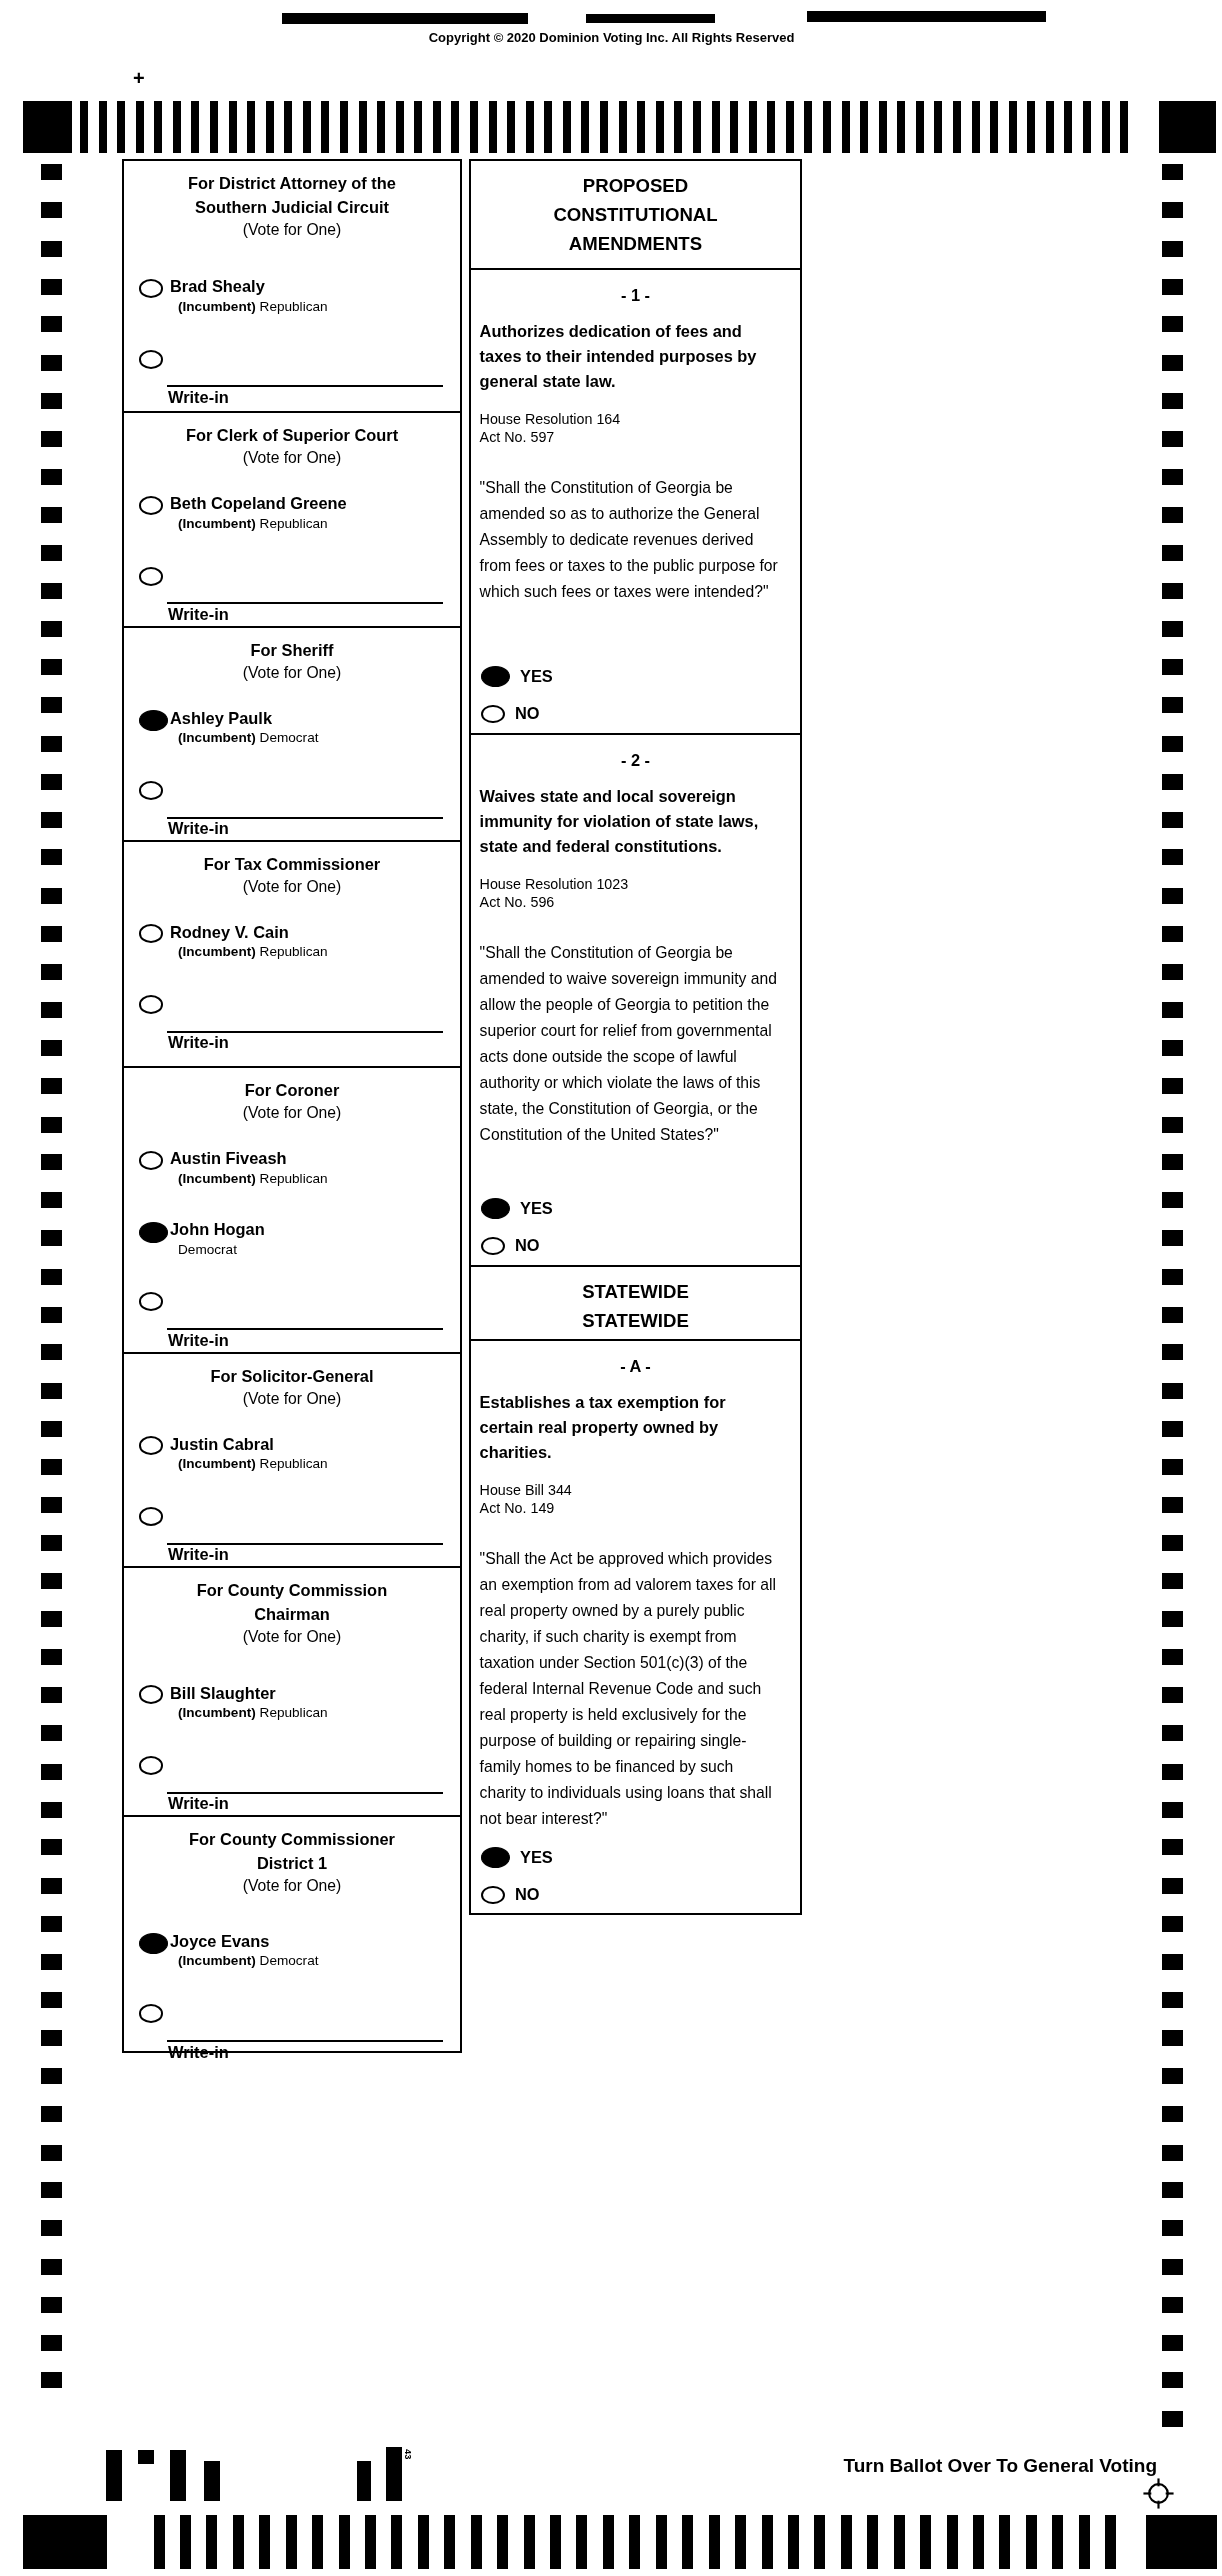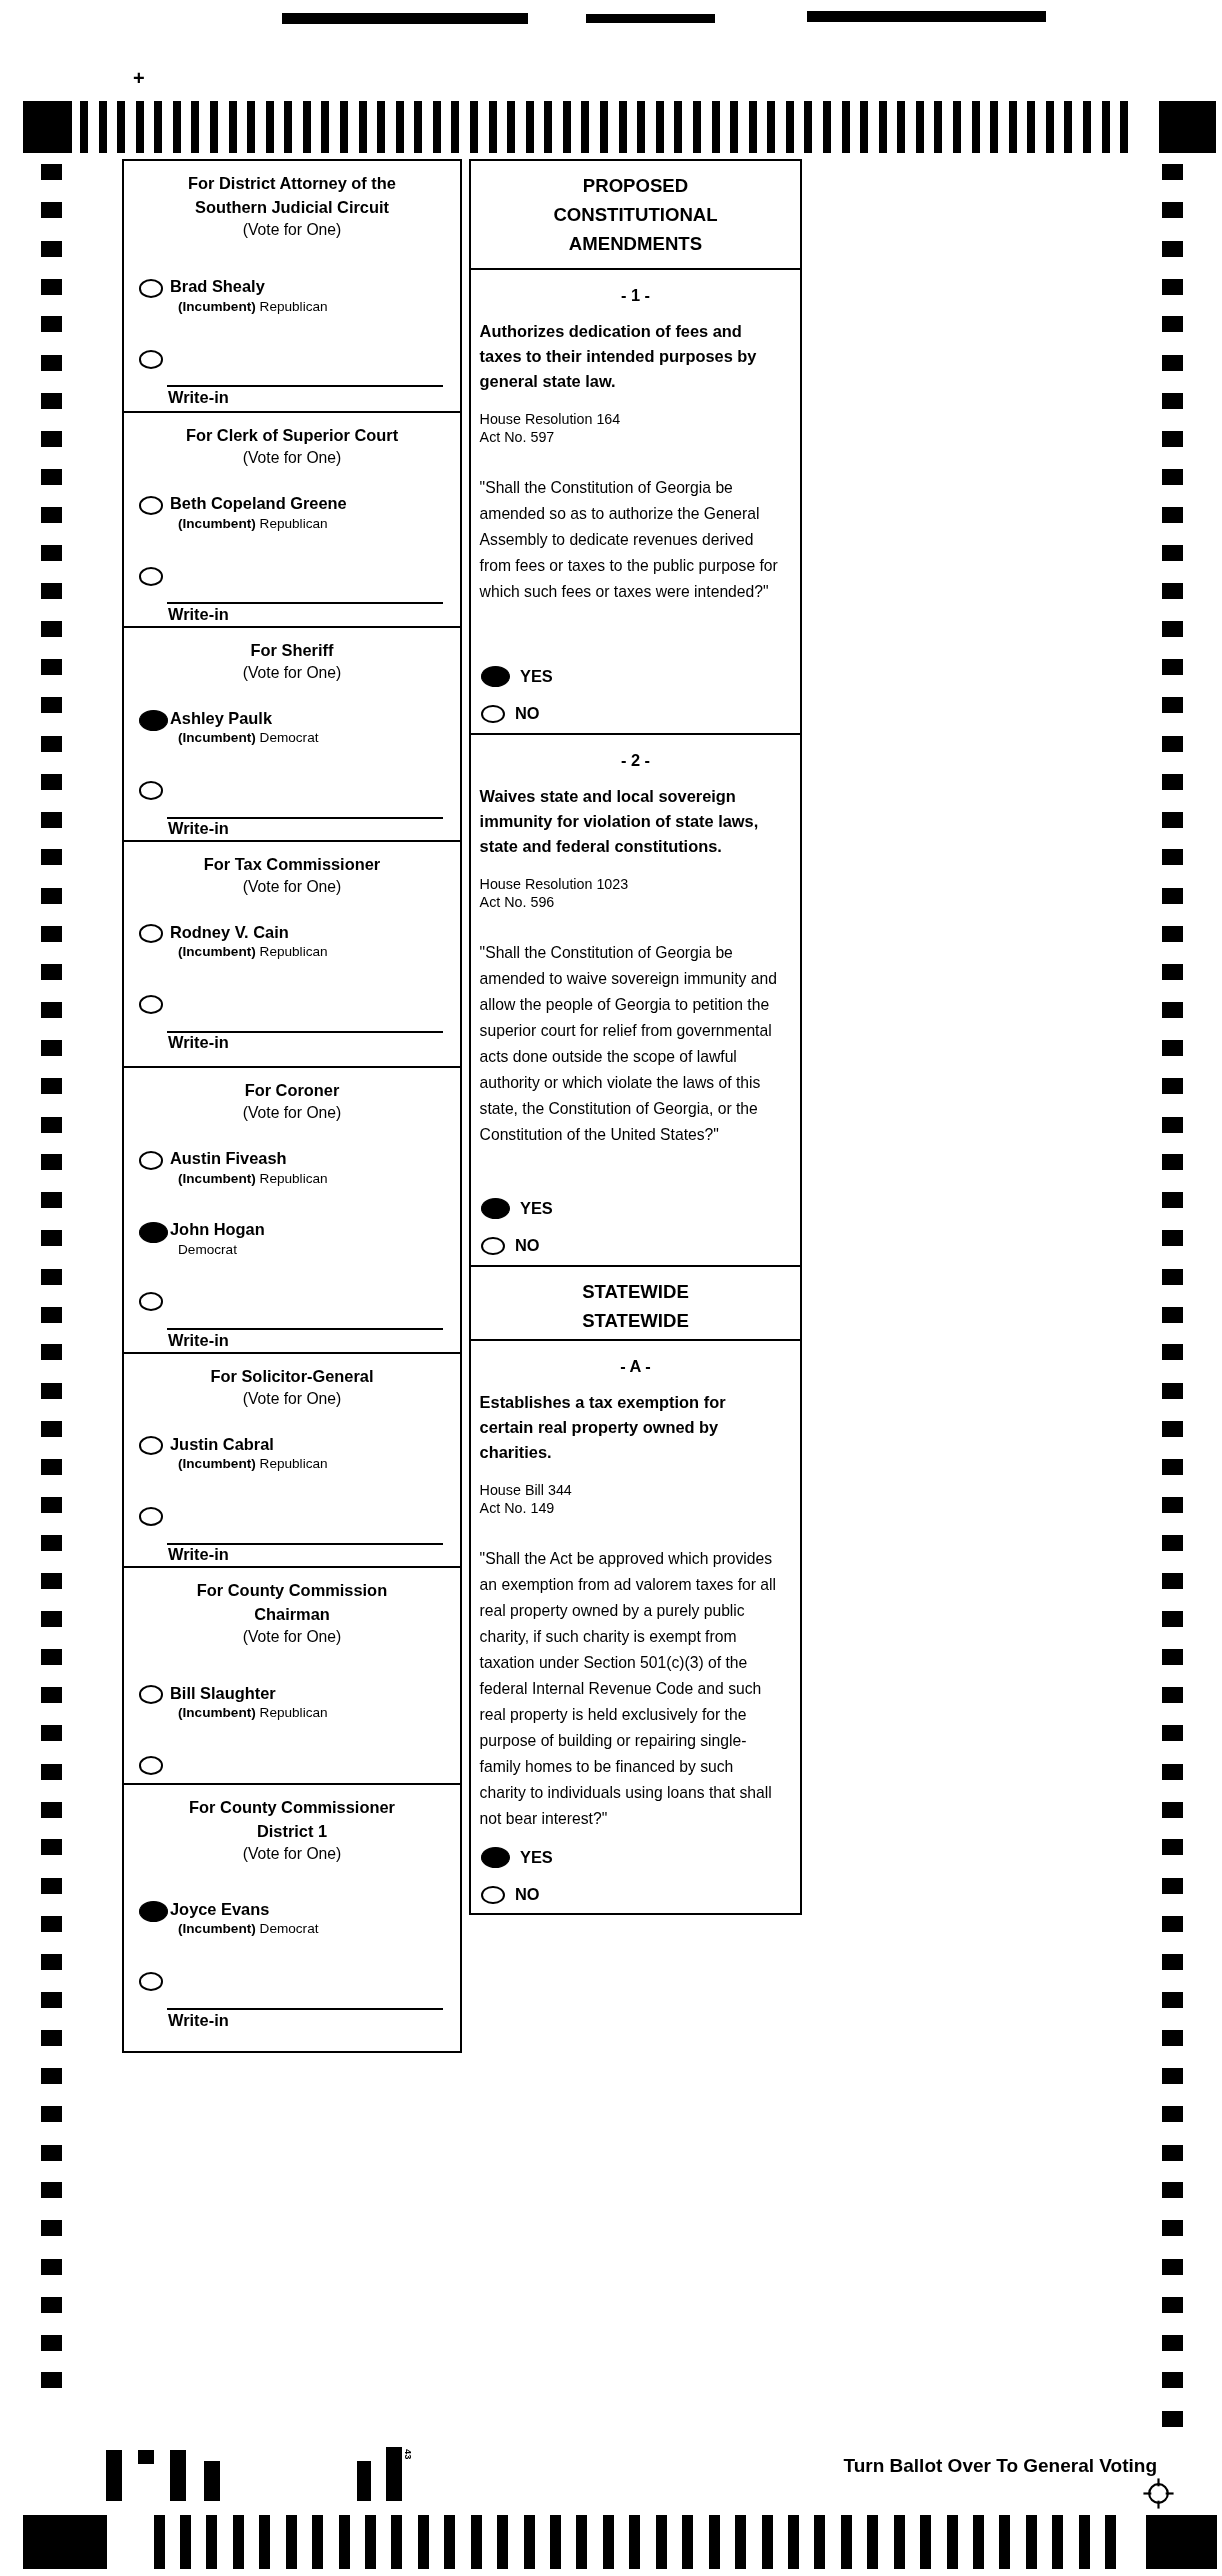--- a/index.html
+++ b/index.html
@@ -64,20 +64,21 @@
   .esq { position:absolute; width:21.4px; height:15.7px; background:#000; }
 </style>
 </head>
 <body>
 
 <div class="page">
   <div class="artifact a1"></div>
   <div class="artifact a2"></div>
   <div class="artifact a3"></div>
 
+  <div class="copyright">Copyright © 2020 Dominion Voting Inc. All Rights Reserved</div>
   <div class="plus">+</div>
 
   <div class="trow ttop">
       <div class="tblock" style="left: 23px; width: 49px;"></div>
       <div class="tbar" style="left: 80px; width: 7.9px;"></div>
       <div class="tbar" style="left: 99px; width: 7.9px;"></div>
       <div class="tbar" style="left: 117px; width: 7.9px;"></div>
       <div class="tbar" style="left: 136px; width: 7.9px;"></div>
       <div class="tbar" style="left: 154px; width: 7.9px;"></div>
       <div class="tbar" style="left: 173px; width: 7.9px;"></div>
@@ -315,21 +316,21 @@
       <div class="contest" style="height: 214px;">
         <div class="ctitle">For Solicitor-General</div>
         <div class="cinstr">(Vote for One)</div>
         <div class="oval" style="left: 15px; top: 82px;"></div>
         <div class="cname" style="left: 46px; top: 81px;">Justin Cabral</div>
         <div class="cparty" style="left: 54px; top: 102px;"><span class="inc">(Incumbent) </span><span class="pty">Republican</span></div>
         <div class="oval" style="left: 15px; top: 153px;"></div>
         <div class="wline" style="top: 189px;"></div>
         <div class="wlabel" style="top: 191px;">Write-in</div>
       </div>
-      <div class="contest" style="height: 217px;">
+      <div class="contest" style="height: 249px;">
         <div class="ctitle">For County Commission Chairman</div>
         <div class="cinstr">(Vote for One)</div>
         <div class="oval" style="left: 15px; top: 117px;"></div>
         <div class="cname" style="left: 46px; top: 116px;">Bill Slaughter</div>
         <div class="cparty" style="left: 54px; top: 137px;"><span class="inc">(Incumbent) </span><span class="pty">Republican</span></div>
         <div class="oval" style="left: 15px; top: 188px;"></div>
         <div class="wline" style="top: 224px;"></div>
         <div class="wlabel" style="top: 226px;">Write-in</div>
       </div>
       <div class="contest" style="height: 249px;">

